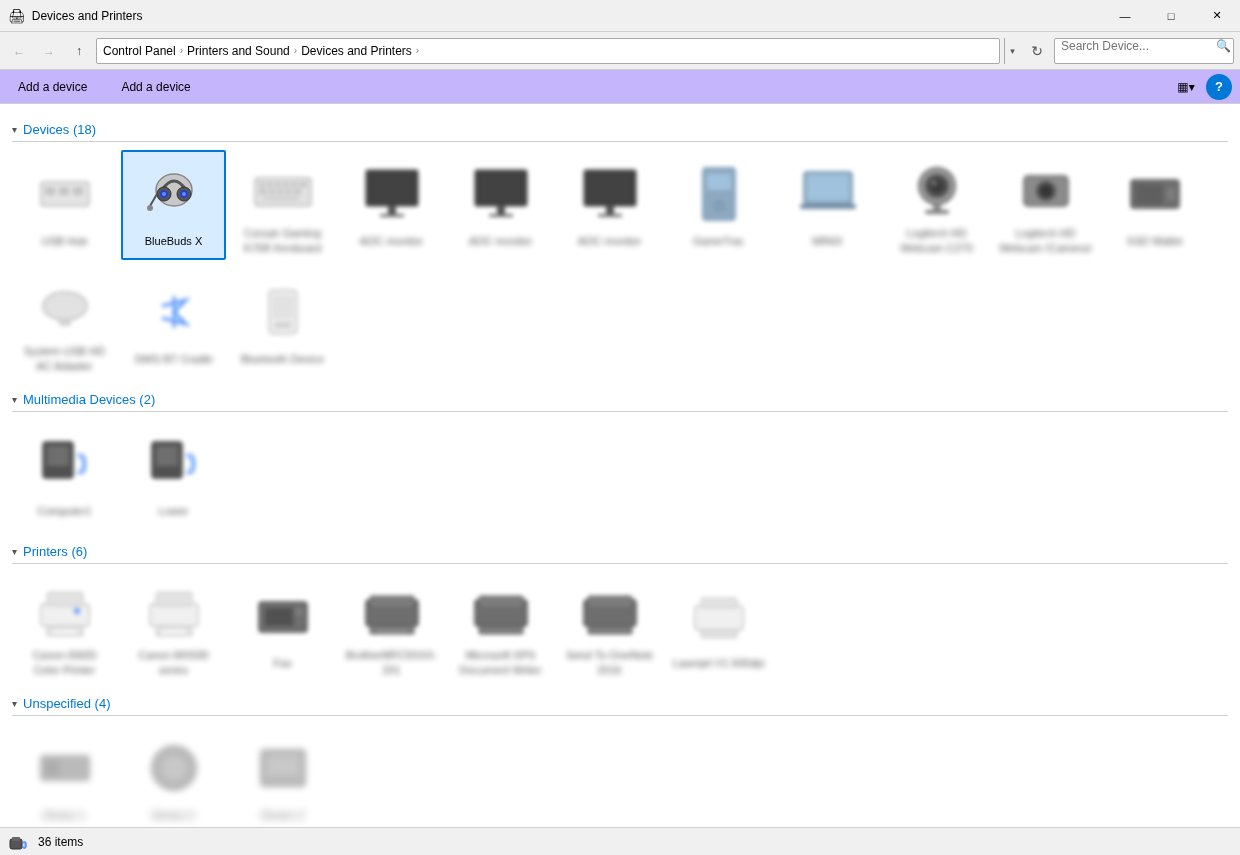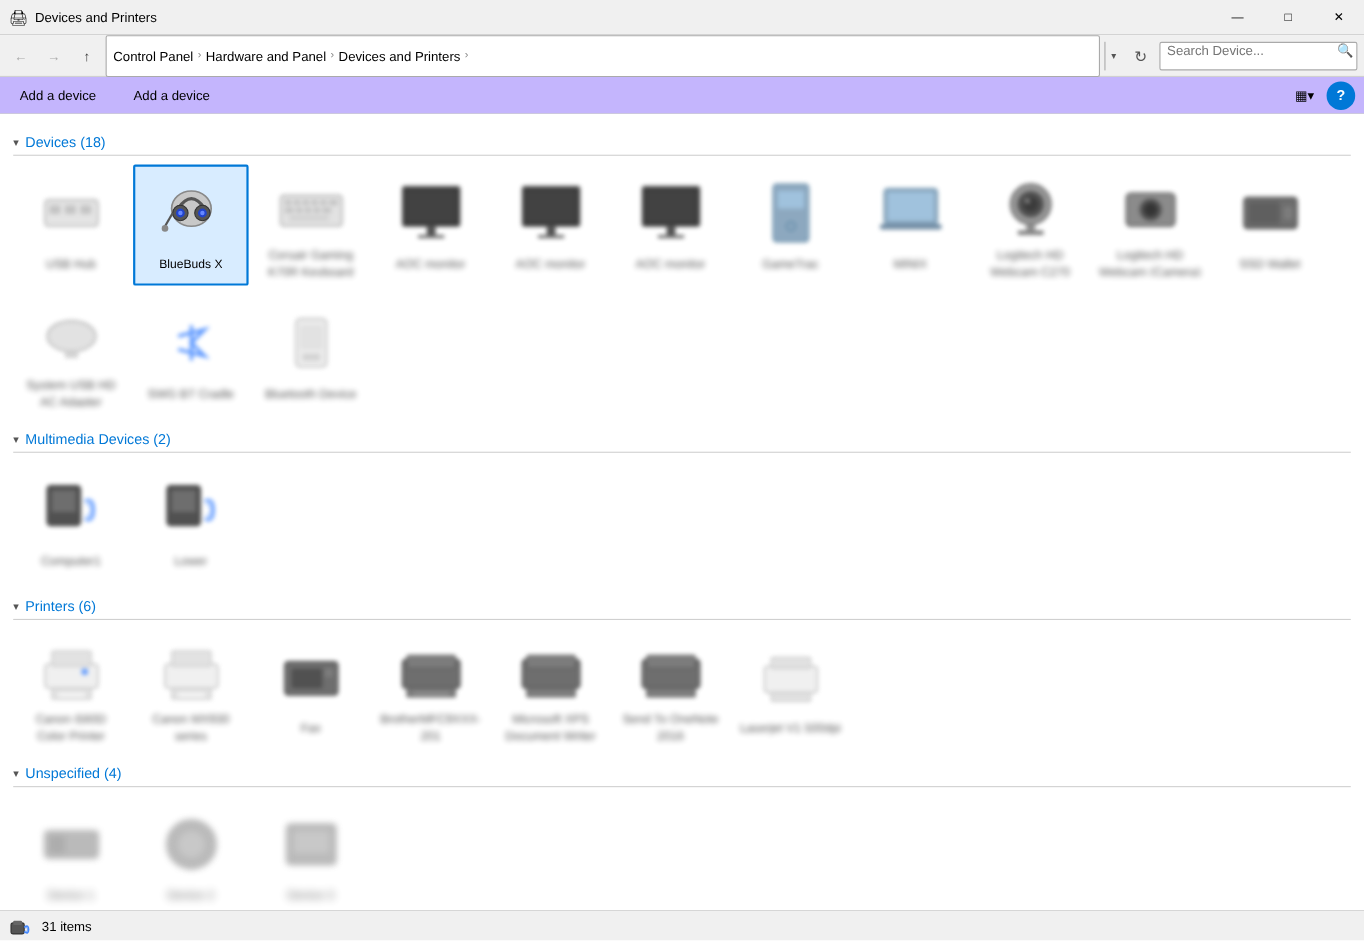--- a/index.html
+++ b/index.html
@@ -67,21 +67,21 @@
       align-items: center;
       justify-content: center;
       cursor: pointer;
       border-radius: 2px;
       color: #333;
       font-size: 12px;
     }
     .nav-btn.disabled { color: #aaa; cursor: default; }
     .address-box {
       flex: 1;
-      height: 38px;
+      height: 26px;
       background: #fff;
       border: 1px solid #aaa;
       border-radius: 2px;
       display: flex;
       align-items: center;
       padding: 0 6px;
       gap: 4px;
       font-size: 12px;
     }
     .breadcrumb-item {
@@ -308,21 +308,21 @@
   </div>
 </div>
 
 <div class="addressbar">
   <div class="nav-btn disabled">←</div>
   <div class="nav-btn disabled">→</div>
   <div class="nav-btn">↑</div>
   <div class="address-box">
     <span class="breadcrumb-item">Control Panel</span>
     <span class="breadcrumb-sep">›</span>
-    <span class="breadcrumb-item">Hardware and Panel</span>
+    <span class="breadcrumb-item">Printers and Sound</span>
     <span class="breadcrumb-sep">›</span>
     <span class="breadcrumb-item">Devices and Printers</span>
     <span class="breadcrumb-sep">›</span>
   </div>
   <div class="address-dropdown">▾</div>
   <div class="refresh-btn">↻</div>
   <div class="search-box">
     <input type="text" placeholder="Search Device..." style="">
     <span class="search-icon-btn">🔍</span>
   </div>
@@ -692,14 +692,14 @@
   </div>
 </div>
 
 <div class="statusbar">
   <svg width="22" height="22" viewBox="0 0 22 22">
     <rect x="2" y="8" width="12" height="10" rx="2" fill="#555" stroke="#333" stroke-width="1"></rect>
     <rect x="4" y="6" width="8" height="4" rx="1" fill="#666"></rect>
     <path d="M14 12 Q18 9 18 14 Q18 19 14 16" stroke="#4488ff" stroke-width="1.5" fill="none"></path>
     <path d="M15 13 Q17 11 17 14 Q17 17 15 15" stroke="#4488ff" stroke-width="1" fill="none" opacity="0.6"></path>
   </svg>
-  <span class="statusbar-text">31 items</span>
+  <span class="statusbar-text">36 items</span>
 </div>
 
 </body></html>

